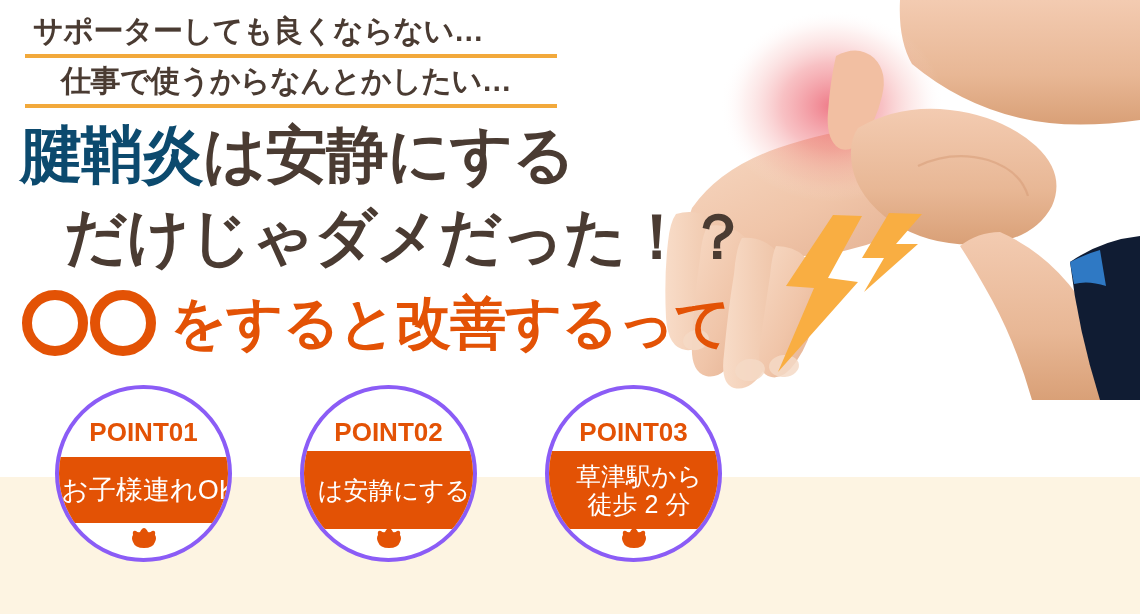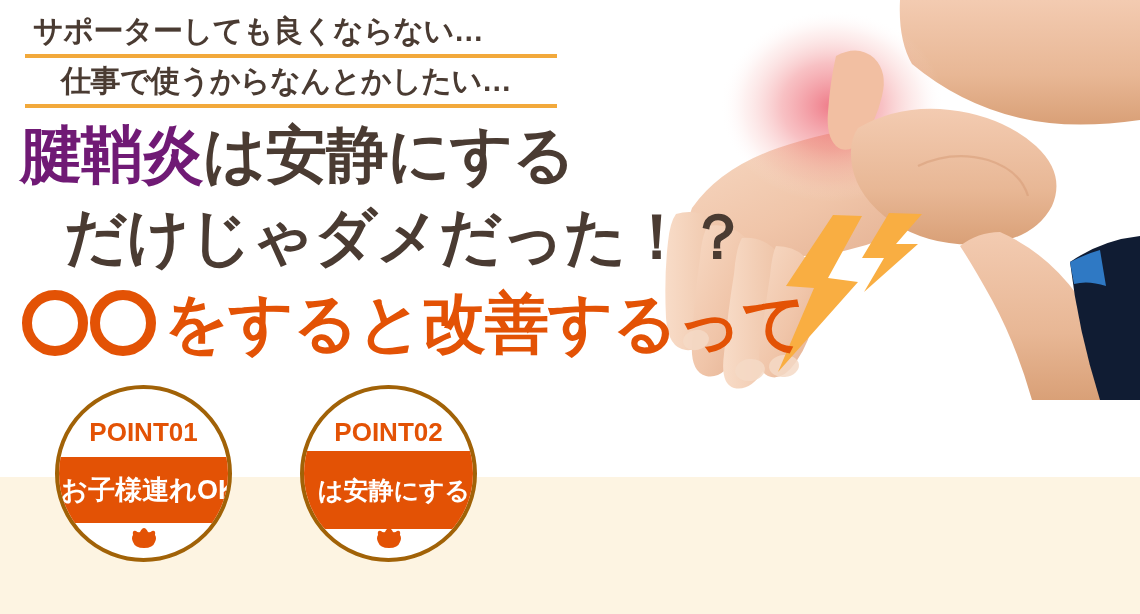--- a/index.html
+++ b/index.html
@@ -56,53 +56,53 @@
   .headline {
     position:absolute; left:20px;
     font-weight:800;
     color:#4A3B32;
     white-space:nowrap;
     letter-spacing:-1px;
     line-height:1;
   }
   .head-1 { top:124px; font-size:62px; }
   .head-2 { top:206px; font-size:62px;margin-left:44px; }
-  .hl-green { color:#701a75;margin-top:8px; }
+  .hl-green { color:#0c4a6e;margin-top:8px; }
 
   .cta-row {
     position:absolute; left:22px; top:290px;
     display:flex; align-items:center;
     white-space:nowrap;
   }
   .marudot {
     display:inline-block;
     width:66px; height:66px;
     border:10px solid #E35205;
     border-radius:50%;
     margin-right:2px;
   }
   .cta-text {
-    font-size:64px; font-weight:800;
+    font-size:56px; font-weight:800;
     color:#E35205;
     letter-spacing:-1px;
-    margin-left:6px;
+    margin-left:12px;
     line-height:1;
   }
 
   
   .badges {
     position:absolute; left:0; top:385px;
     width:760px; height:185px;
   }
   .badge {
     position:absolute;
     width:177px; height:177px;
     border-radius:50%;
     background:#ffffff;
-    border:4px solid #a16207;
+    border:4px solid #8b5cf6;
     overflow:hidden;
   }
   .badge-1 { left:55px; top:0; }
   .badge-2 { left:300px; top:0; }
   .badge-3 { left:545px; top:0; }
 
   .badge-title {
     position:absolute; left:0; top:30px;
     width:100%;
     text-align:center;
@@ -117,21 +117,21 @@
     background:#E35205;
     display:flex; flex-direction:column;
     align-items:center; justify-content:center;
   }
   .badge-strip.tall {
     top:62px; height:78px;
   }
   .badge-strip span {
     display:block;
     color:#ffffff;
-    font-weight:700;
+    font-weight:400;
     white-space:nowrap;
     line-height:1.12;
     text-align:left;
   }
   .bs-one { font-size:27px; }
   .bs-two { font-size:25px; }
 
   .badge-emblem {
     position:absolute; left:50%; top:139px;
     transform:translateX(-50%);
@@ -261,15 +261,28 @@
         <span class="bs-two" data-interactable="false">は安静にする</span>
       </div>
       <span class="badge-emblem" data-interactable="false">
         <svg width="30" height="22" viewBox="0 0 30 22" xmlns="http://www.w3.org/2000/svg">
           <path d="M4 7 Q3 2 7 3 Q9 5 11 4 Q13 0 15 0 Q17 0 19 4 Q21 5 23 3
                    Q27 2 26 7 Q28 10 26 14 Q24 20 15 20 Q6 20 4 14 Q2 10 4 7 Z" fill="#E35205"></path>
         </svg>
       </span>
     </div>
 
+    <div class="badge badge-3" data-interactable="true">
+      <div class="badge-title" data-interactable="false">POINT03</div>
+      <div class="badge-strip tall" data-interactable="false">
+        <span class="bs-two" data-interactable="false">草津駅から</span>
+        <span class="bs-two" data-interactable="false">徒歩 2 分</span>
+      </div>
+      <span class="badge-emblem" data-interactable="false">
+        <svg width="30" height="22" viewBox="0 0 30 22" xmlns="http://www.w3.org/2000/svg">
+          <path d="M4 7 Q3 2 7 3 Q9 5 11 4 Q13 0 15 0 Q17 0 19 4 Q21 5 23 3
+                   Q27 2 26 7 Q28 10 26 14 Q24 20 15 20 Q6 20 4 14 Q2 10 4 7 Z" fill="#E35205"></path>
+        </svg>
+      </span>
+    </div>
   </div>
 
 </div>
 
 </body></html>

